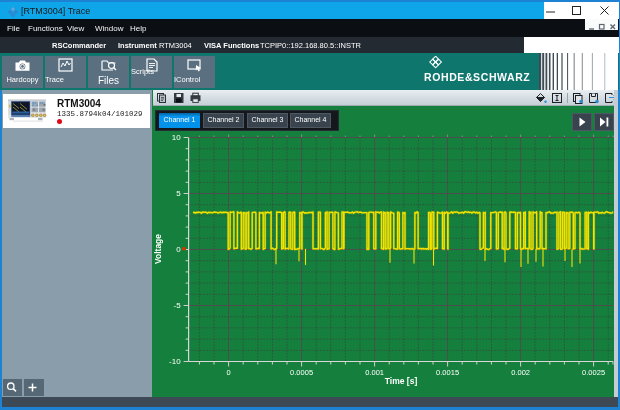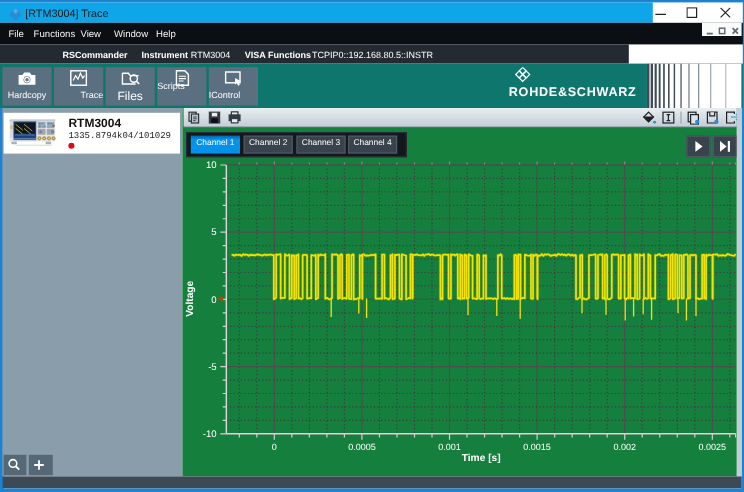--- a/index.html
+++ b/index.html
@@ -86,21 +86,21 @@
   <svg class="abs" style="left:146px;top:5px" width="12" height="14" viewBox="0 0 12 14">
     <path d="M1,1 h7 l3,3 v9 h-10 z" fill="none" stroke="#fff" stroke-width="1.2"></path>
     <path d="M3,5.5 h6 M3,7.5 h6 M3,9.5 h4" fill="none" stroke="#fff" stroke-width="0.9"></path>
   </svg>
   <svg class="abs" style="left:187px;top:6px" width="16" height="13" viewBox="0 0 16 13">
     <rect x="1" y="1" width="12" height="9" fill="none" stroke="#fff" stroke-width="1.2"></rect>
     <path d="M9,6 l5,3 l-2.2,0.4 l1,2.4 l-1.4,0.6 l-1,-2.4 l-1.6,1.6 z" fill="#fff"></path>
   </svg>
 
   <div class="abs" style="left:2px;top:22px;width:41px;text-align:center;color:#fff;font-size:7.5px">Hardcopy</div>
-  <div class="abs" style="left:45px;top:22px;width:41px;text-align:right;color:#fff;font-size:7.5px">Trace</div>
+  <div class="abs" style="left:45px;top:22px;width:41px;text-align:left;color:#fff;font-size:7.5px">Trace</div>
   <div class="abs" style="left:88px;top:22px;width:41px;text-align:center;color:#fff;font-size:10px">Files</div>
   <div class="abs" style="left:131px;top:14px;width:30px;text-align:left;color:#fff;font-size:7.5px">Scripts</div>
   <div class="abs" style="left:174px;top:22px;width:41px;text-align:left;color:#fff;font-size:7.5px">IControl</div>
 
   <svg class="abs" style="left:429px;top:3px" width="15" height="15" viewBox="0 0 15 15">
     <g fill="none" stroke="#fff" stroke-width="1">
       <rect x="4.6" y="1.0" width="4" height="4" transform="rotate(45 6.6 3.0)"></rect>
       <rect x="1.6" y="4.0" width="4" height="4" transform="rotate(45 3.6 6.0)"></rect>
       <rect x="7.6" y="4.0" width="4" height="4" transform="rotate(45 9.6 6.0)"></rect>
       <rect x="4.6" y="7.0" width="4" height="4" transform="rotate(45 6.6 9.0)"></rect>

